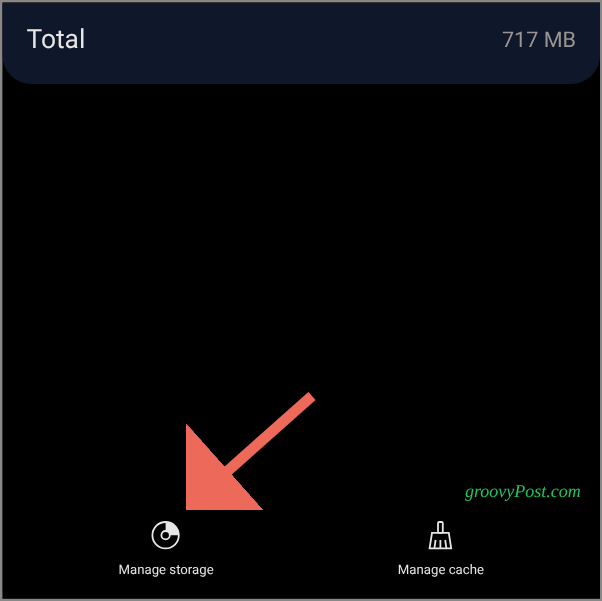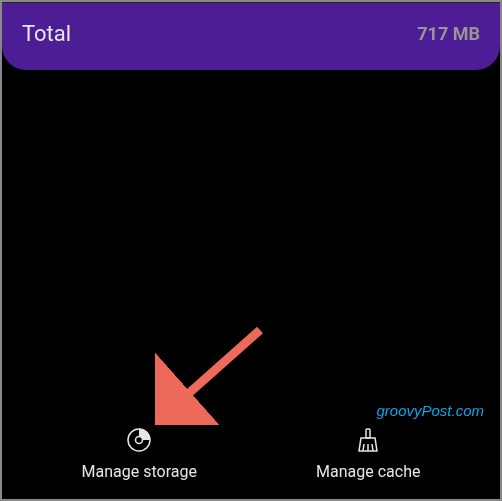--- a/index.html
+++ b/index.html
@@ -10,38 +10,38 @@
     body {
       width: 502px;
       height: 501px;
       background: #000000;
       font-family: -apple-system, BlinkMacSystemFont, 'Segoe UI', Roboto, sans-serif;
       position: relative;
       overflow: hidden;
       border: 2px solid #888;
     }
     .total-card {
-      background: #4c1d95;
+      background: #0f172a;
       border-radius: 0 0 24px 24px;
       padding: 18px 20px 24px 20px;
       display: flex;
       justify-content: space-between;
       align-items: center;
       margin: 0;
       border-top: 1px solid #2a2422;
     }
     .total-label {
       color: #e8e6e5;
       font-size: 22px;
       font-weight: 400;
     }
     .total-value {
       color: #9a9593;
       font-size: 18px;
-      font-weight: 700;
+      font-weight: 400;
     }
     .bottom-actions {
       position: absolute;
       bottom: 10px;
       left: 0;
       right: 0;
       display: flex;
       justify-content: space-around;
       padding: 0 20px;
     }
@@ -60,31 +60,31 @@
       align-items: center;
       justify-content: center;
     }
     .action-icon svg {
       stroke: #e8e6e5;
       fill: none;
       stroke-width: 1.5;
     }
     .action-label {
       color: #e8e6e5;
-      font-size: 16px;
+      font-size: 11px;
       font-weight: 400;
     }
     .watermark {
       position: absolute;
       bottom: 80px;
       right: 16px;
-      color: #0ea5e9;
+      color: #22c55e;
       font-size: 15px;
       font-style: italic;
-      font-family: Liberation Sans, sans-serif;
+      font-family: Liberation Serif, serif;
     }
     .pointer-arrow {
       position: absolute;
       left: 153px;
       top: 323px;
       pointer-events: none;
     }
   </style>
 </head>
 <body>

